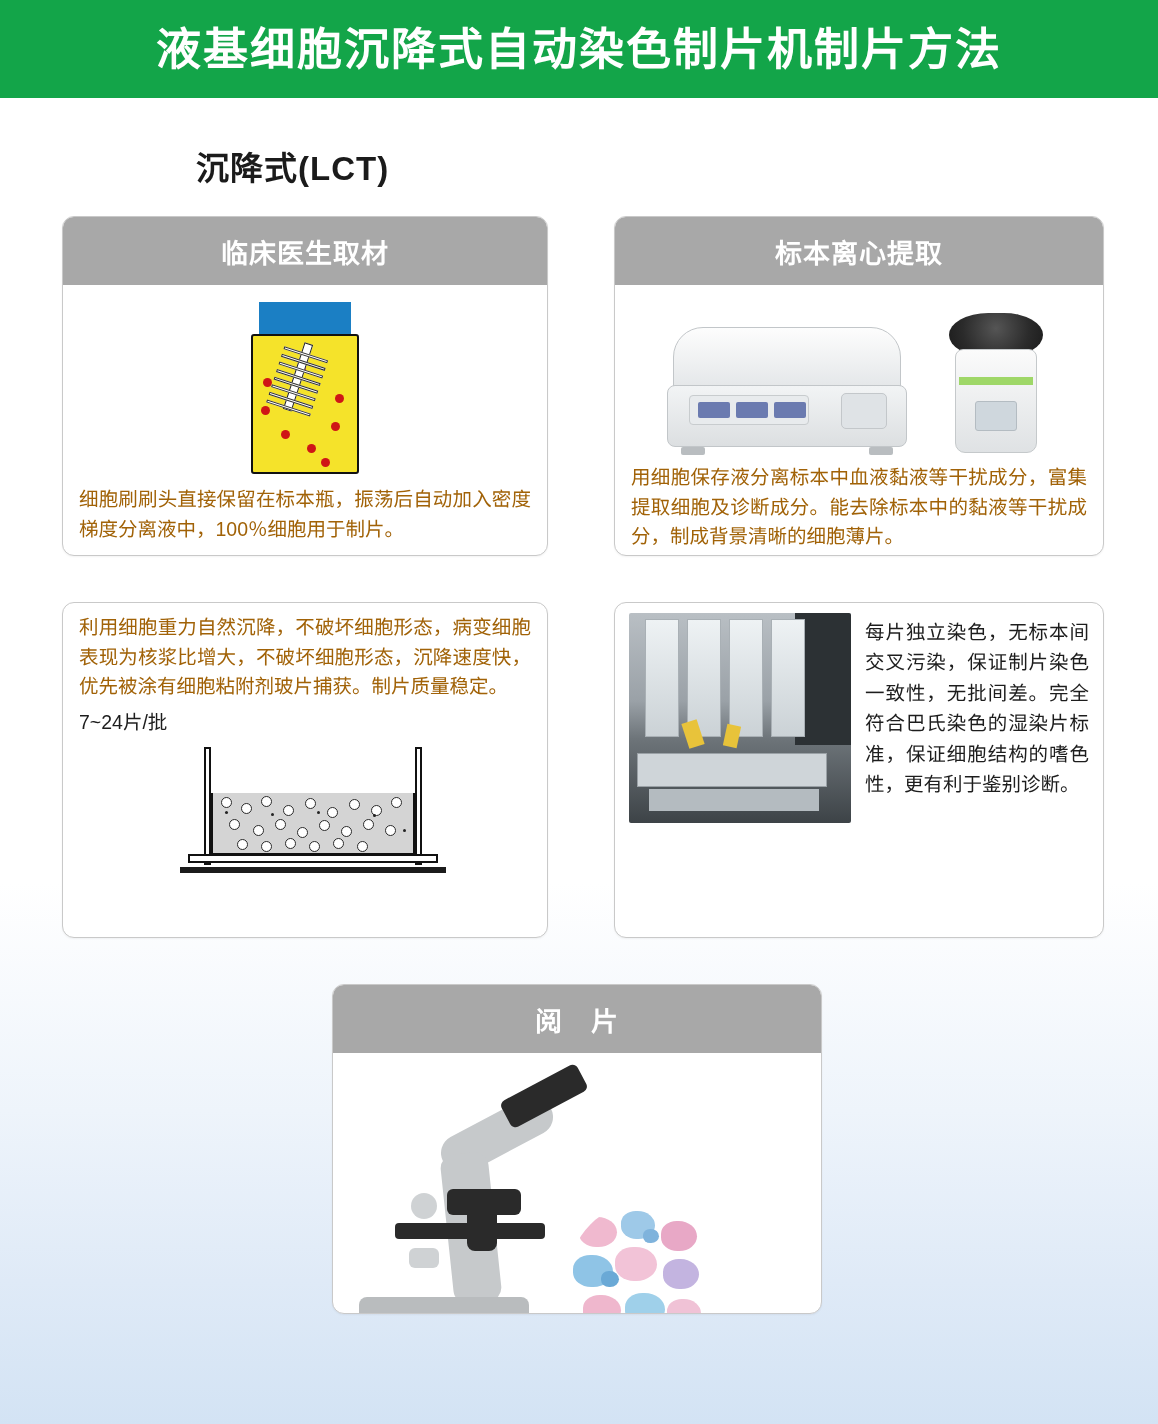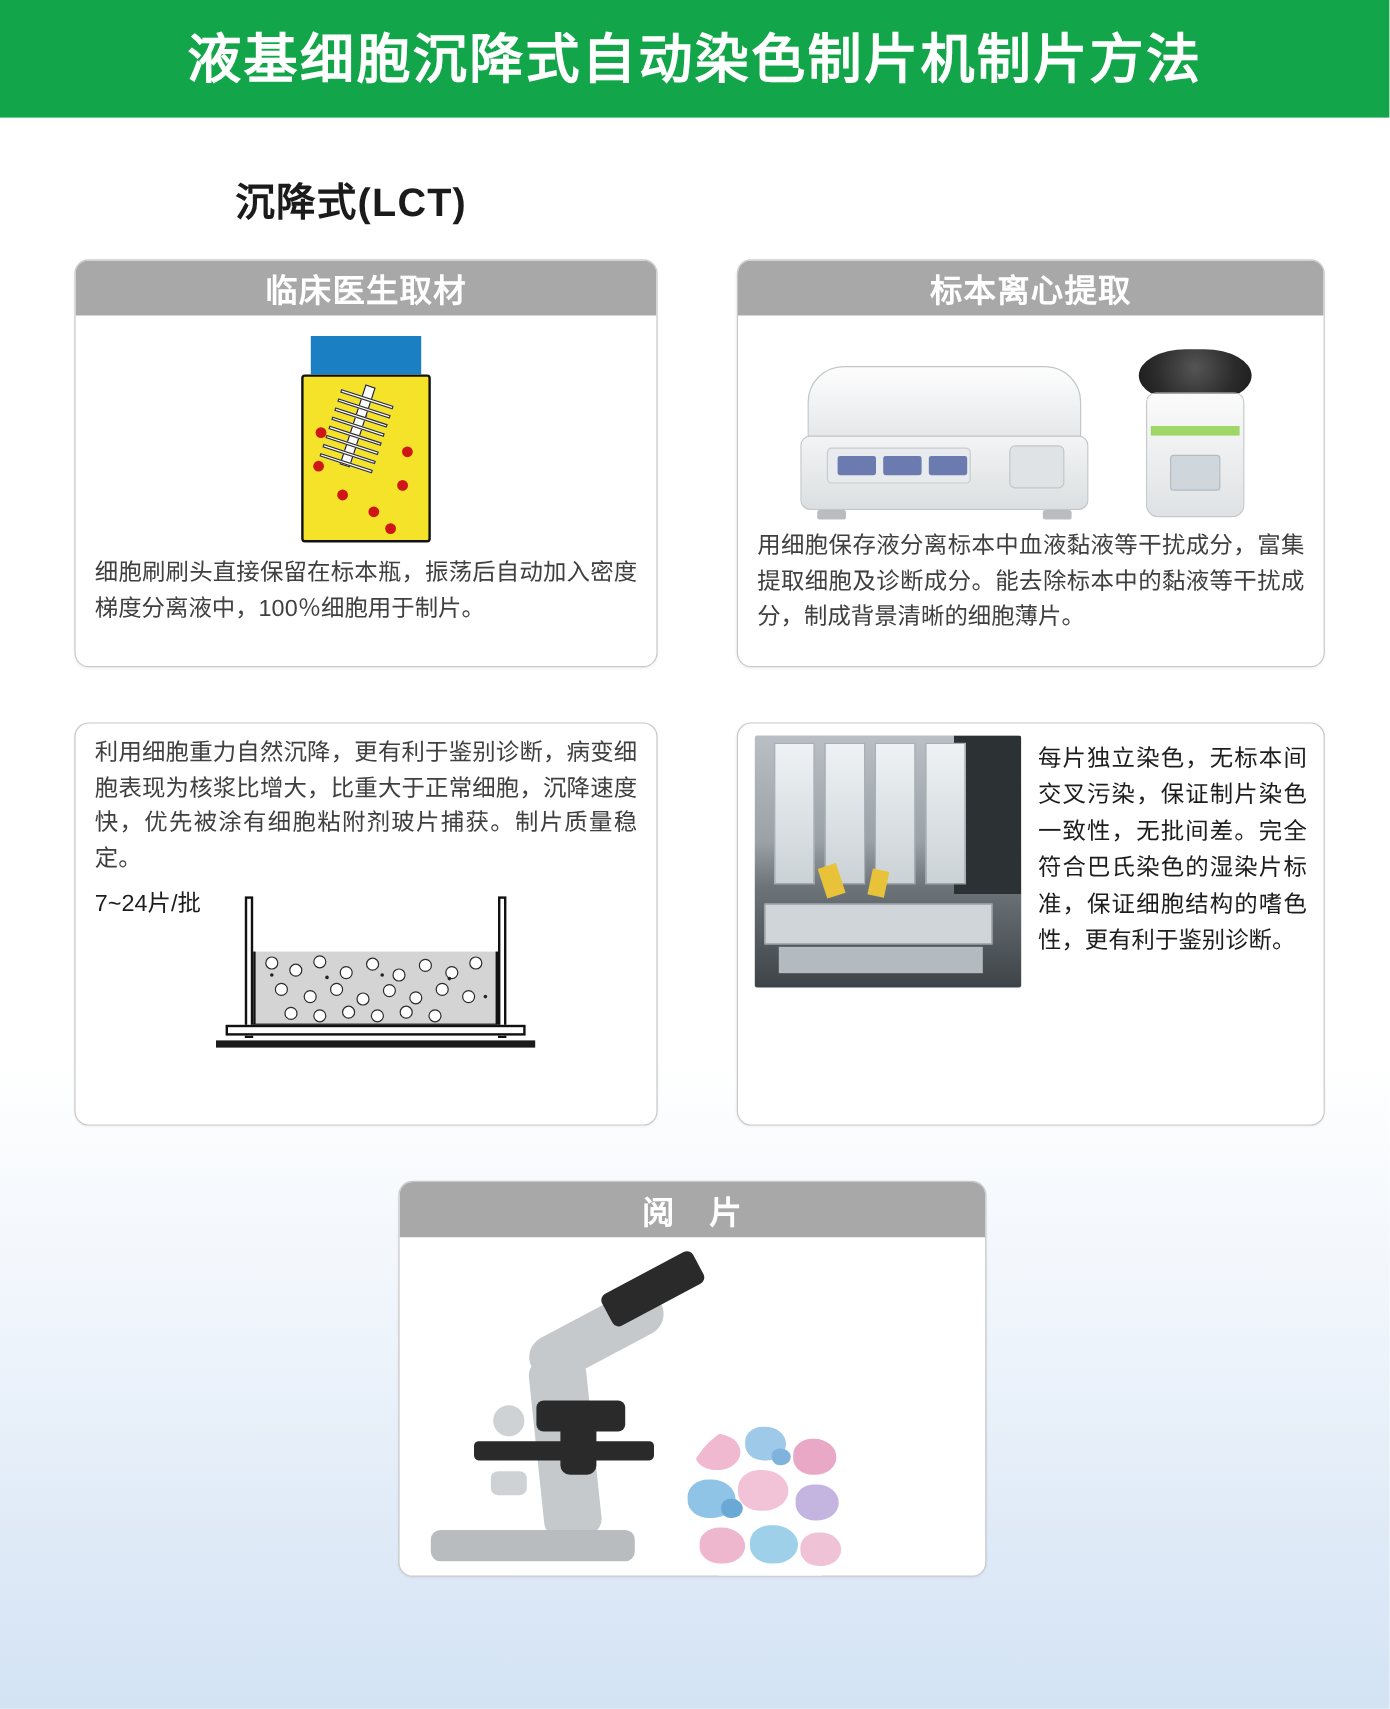--- a/index.html
+++ b/index.html
@@ -48,42 +48,42 @@
   .card {
     position: absolute;
     background: #ffffff;
     border: 1px solid #c9c9c9;
     border-radius: 12px;
     box-shadow: 0 1px 2px rgba(0,0,0,0.05);
     overflow: hidden;
   }
   .card-head {
     background: #a8a8a8;
-    height: 46px;
+    height: 68px;
     display: flex;
     align-items: center;
     justify-content: center;
     border-top-left-radius: 10px;
     border-top-right-radius: 10px;
   }
   .card-head span {
     color: #ffffff;
     font-size: 27px;
     font-weight: bold;
     letter-spacing: 1px;
   }
   .card-body {
     padding: 10px 16px 12px 16px;
     height: calc(100% - 54px);
     position: relative;
   }
   .desc {
     font-size: 19.5px;
     line-height: 1.52;
-    color: #404040;
+    color: #a16207;
     text-align: justify;
   }
 
   
   #card-collect { left: 62px;  top: 0;   width: 486px; height: 340px; }
   #card-centri  { left: 614px; top: 0;   width: 490px; height: 340px; }
   #card-prep    { left: 62px;  top: 386px; width: 486px; height: 336px; }
   #card-stain   { left: 614px; top: 386px; width: 490px; height: 336px; }
   #card-read    { left: 332px; top: 768px; width: 490px; height: 330px; }
 
@@ -267,21 +267,21 @@
           <div class="stripe"></div>
           <div class="ctrl"></div>
         </div>
       </div>
       <div class="desc">用细胞保存液分离标本中血液黏液等干扰成分，富集提取细胞及诊断成分。能去除标本中的黏液等干扰成分，制成背景清晰的细胞薄片。</div>
     </div>
   </div>
 
   <div class="card" id="card-prep">
     <div class="card-body">
-      <div class="desc">利用细胞重力自然沉降，更有利于鉴别诊断，病变细胞表现为核浆比增大，比重大于正常细胞，沉降速度快，优先被涂有细胞粘附剂玻片捕获。制片质量稳定。</div>
+      <div class="desc">利用细胞重力自然沉降，不破坏细胞形态，病变细胞表现为核浆比增大，不破坏细胞形态，沉降速度快，优先被涂有细胞粘附剂玻片捕获。制片质量稳定。</div>
       <div class="note-batch">7~24片/批</div>
       <div class="chamber-wrap">
         <div class="chamber">
           <div class="col-l"></div>
           <div class="col-r"></div>
           <div class="pool">
             <div class="cell" style="left:8px;  top:4px;"></div>
             <div class="cell" style="left:28px; top:10px;"></div>
             <div class="cell" style="left:48px; top:3px;"></div>
             <div class="cell" style="left:70px; top:12px;"></div>

